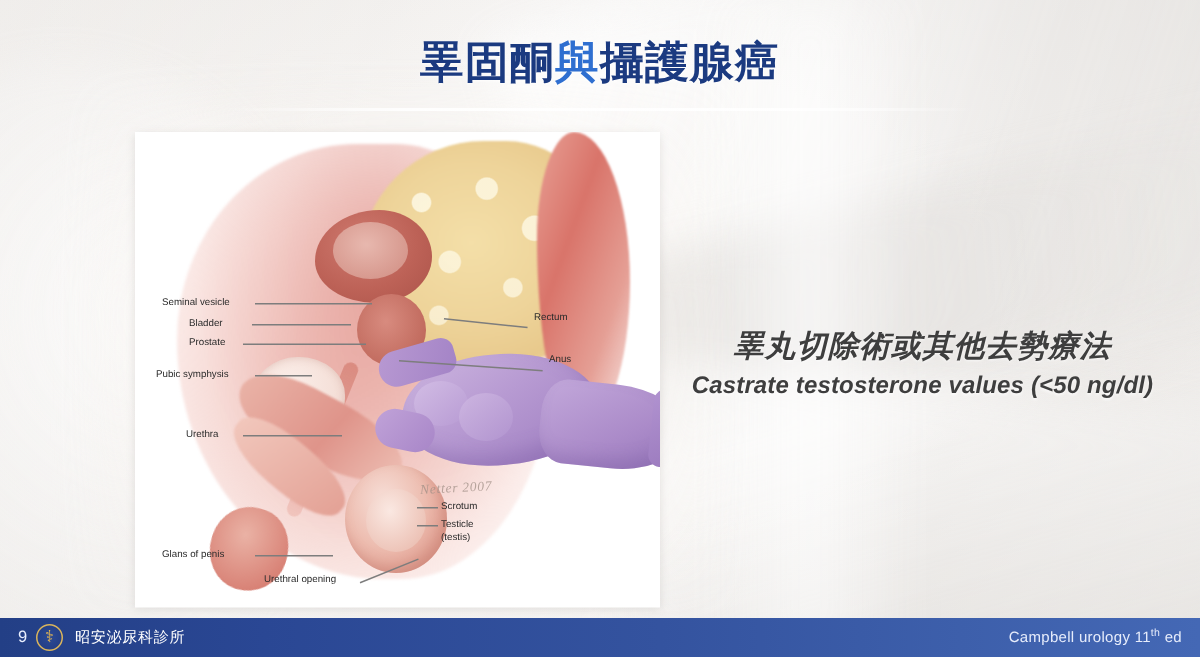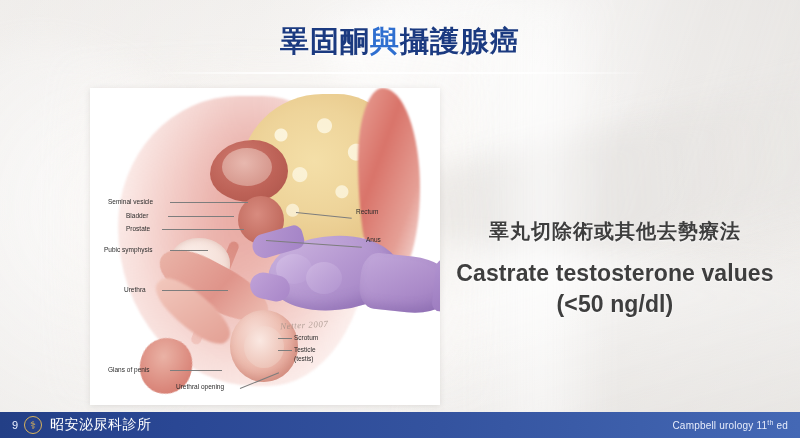--- a/index.html
+++ b/index.html
@@ -262,27 +262,28 @@
     font-size:14px; color:#3a3a3a; font-weight:normal;
     letter-spacing:.5px;
   }
 
   
   .rtext{
     position:absolute; left:440px; top:218px; width:350px;
     text-align:center;
     color:#3e3e3e;
     text-shadow:0 1px 2px rgba(255,255,255,.75);
+    font-style:italic;
   }
   .rtext .cn{
     font-size:20px; font-weight:bold; letter-spacing:1px; line-height:1.35;
   }
   .rtext .en{
-    font-size:23px; font-weight:bold; letter-spacing:.1px; line-height:1.35;
-    margin-top:13px;
+    font-size:16px; font-weight:bold; letter-spacing:.1px; line-height:1.35;
+    margin-top:2px;
   }
 
   
   .footer{
     position:absolute; left:0; bottom:0; width:800px; height:26px;
     background:linear-gradient(90deg,#233f86 0%, #2a4794 22%, #34539f 55%, #3d5fab 80%, #4468b5 100%);
     display:flex; align-items:center;
   }
   .pg{
     color:#eaf0ff; font-size:11px; margin-left:9px; width:12px; text-align:center;
@@ -293,21 +294,21 @@
     background:radial-gradient(circle at 50% 45%, #2b4a96 0%, #243f87 70%);
     border:1.2px solid #d9b45c;
     position:relative; flex:0 0 auto;
   }
   .logo .mark{
     position:absolute; inset:0;
     display:flex; align-items:center; justify-content:center;
     color:#e8b84f; font-size:11px; line-height:1;
   }
   .clinic{
-    color:#ffffff; font-size:14px; margin-left:8px; letter-spacing:.5px;
+    color:#ffffff; font-size:10px; margin-left:8px; letter-spacing:.5px;
   }
   .source{
     margin-left:auto; margin-right:12px;
     color:#e6ecfb; font-size:10px; letter-spacing:.2px;
   }
   .source sup{ font-size:7px; }
 </style>
 </head>
 <body>
 

